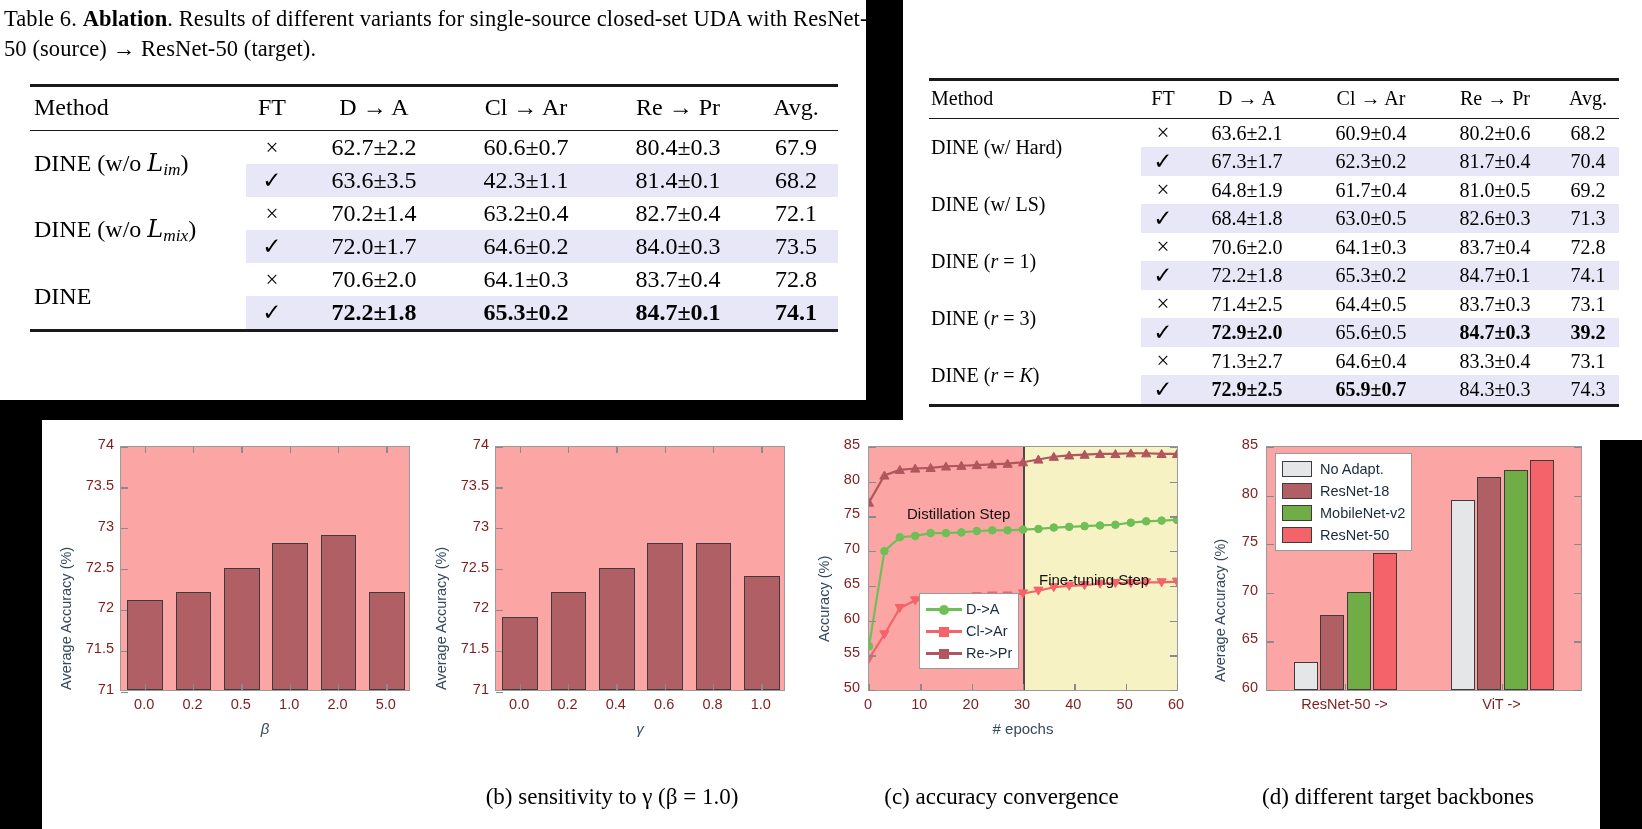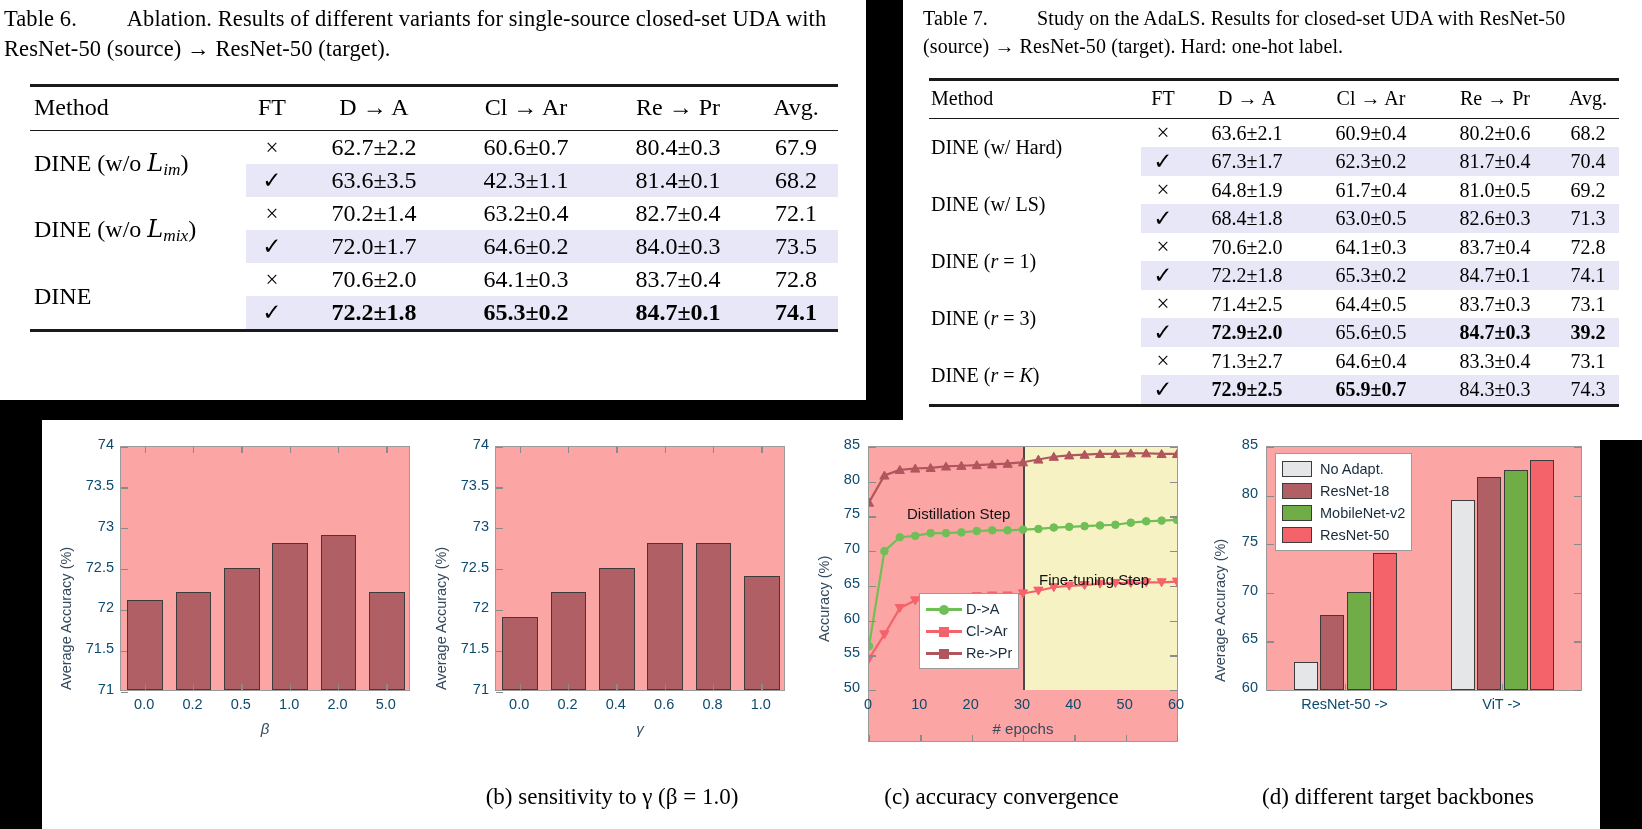--- a/index.html
+++ b/index.html
@@ -17,21 +17,21 @@
 
   #tbl6-panel { left:0px;    top:0px;   width:866px;  height:400px; }
   #tbl7-panel { left:903px;  top:0px;   width:739px;  height:440px; }
   #figs-panel { left:42px;   top:420px; width:1558px; height:409px; }
 
   
   .caption {
     font-size:22.5px; line-height:30px; color:#000;
     letter-spacing:.1px;
   }
-  .caption b { font-weight:normal;margin-left:44px; }
+  .caption b { font-weight:bold; }
   #tbl6-cap { position:absolute; left:4px;  top:4px;  width:878px; }
   #tbl7-cap { position:absolute; left:20px; top:4px;  width:712px; font-size:20px; line-height:28px; }
 
   
   table { border-collapse:collapse; }
   .rule-top   { border-top:3px solid #1a1a1a; }
   .rule-mid   { border-top:1.6px solid #1a1a1a; }
   .rule-bot   { border-bottom:3px solid #1a1a1a; }
 
   
@@ -83,21 +83,21 @@
     font-family:"Liberation Sans", sans-serif;
     transform-origin:left top; transform:rotate(-90deg);
     white-space:nowrap;
   }
   .xlab {
     position:absolute; color:#34495e; font-size:15px;
     font-family:"Liberation Sans", sans-serif; text-align:center;
     white-space:nowrap;
   }
   .ytick, .xtick {
-    position:absolute; color:#0c4a6e; font-size:14.5px;
+    position:absolute; color:#7f1d1d; font-size:14.5px;
     font-family:"Liberation Sans", sans-serif; white-space:nowrap;
   }
   .ytick { text-align:right; }
   .xtick { text-align:center; }
   .tickmark { position:absolute; background:#8a8a8a; }
 
   .bar {
     position:absolute; bottom:0;
     border:1.3px solid #3c3c3c;
   }
@@ -188,23 +188,20 @@
           <td class="bold">65.3±0.2</td>
           <td class="bold">84.7±0.1</td>
           <td class="bold">74.1</td>
         </tr>
       </tbody>
     </table>
   </div>
 </div>
 
 <div class="panel" id="tbl7-panel">
-  <div class="caption" id="tbl7-cap">
-    <span>Table 7. </span><b>Study on the AdaLS</b><span>. Results for closed-set UDA with ResNet-50 (source) → ResNet-50 (target). Hard: one-hot label.</span>
-  </div>
 
   <div id="tbl7-wrap">
     <table id="tbl7">
       <thead>
         <tr class="rule-top">
           <th class="meth">Method</th>
           <th class="ftc">FT</th>
           <th class="numc">D → A</th>
           <th class="numc">Cl → Ar</th>
           <th class="numc">Re → Pr</th>
@@ -398,21 +395,21 @@
     <div id="figC-yticks">
         <div class="ytick" style="left:10px;top:247px;width:46px;">50</div>
         <div class="ytick" style="left:10px;top:212.28571428571428px;width:46px;">55</div>
         <div class="ytick" style="left:10px;top:177.57142857142856px;width:46px;">60</div>
         <div class="ytick" style="left:10px;top:142.85714285714286px;width:46px;">65</div>
         <div class="ytick" style="left:10px;top:108.14285714285714px;width:46px;">70</div>
         <div class="ytick" style="left:10px;top:73.42857142857142px;width:46px;">75</div>
         <div class="ytick" style="left:10px;top:38.71428571428572px;width:46px;">80</div>
         <div class="ytick" style="left:10px;top:4px;width:46px;">85</div>
       </div>
-    <div class="plotbox" id="figC-plot" style="left:64px; top:14px; width:310px; height:296px;">
+    <div class="plotbox" id="figC-plot" style="left:64px; top:14px; width:310px; height:245px;">
       <div class="shade" id="figC-shade" style="left:154px;top:0;width:154px;height:243px;background:#f7f2c4;"></div>
       <div class="vdiv" id="figC-divider" style="left:154px;top:0;height:243px;"></div>
       <svg id="figC-svg" width="308" height="243" style="position:absolute;left:0;top:0;">
           <polyline points="0,199.26000000000002 15.4,104.14285714285714 30.8,90.25714285714287 46.199999999999996,88.86857142857141 61.6,86.0914285714286 77,86.0914285714286 92.39999999999999,85.39714285714282 107.8,84.00857142857137 123.2,83.31428571428572 138.6,83.31428571428572 154,82.62000000000003 169.4,81.92571428571426 184.79999999999998,80.53714285714281 200.20000000000002,79.84285714285716 215.6,79.14857142857147 231,78.45428571428567 246.4,77.76000000000002 261.8,75.67714285714291 277.2,74.28857142857146 292.59999999999997,73.59428571428569 308,72.9" fill="none" stroke="#6fbf56" stroke-width="2.2"></polyline>
           <circle cx="0" cy="199.26000000000002" r="3.8" fill="#6fbf56" stroke="#6fbf56"></circle>
           <circle cx="15.4" cy="104.14285714285714" r="3.8" fill="#6fbf56" stroke="#6fbf56"></circle>
           <circle cx="30.8" cy="90.25714285714287" r="3.8" fill="#6fbf56" stroke="#6fbf56"></circle>
           <circle cx="46.199999999999996" cy="88.86857142857141" r="3.8" fill="#6fbf56" stroke="#6fbf56"></circle>
           <circle cx="61.6" cy="86.0914285714286" r="3.8" fill="#6fbf56" stroke="#6fbf56"></circle>
           <circle cx="77" cy="86.0914285714286" r="3.8" fill="#6fbf56" stroke="#6fbf56"></circle>

